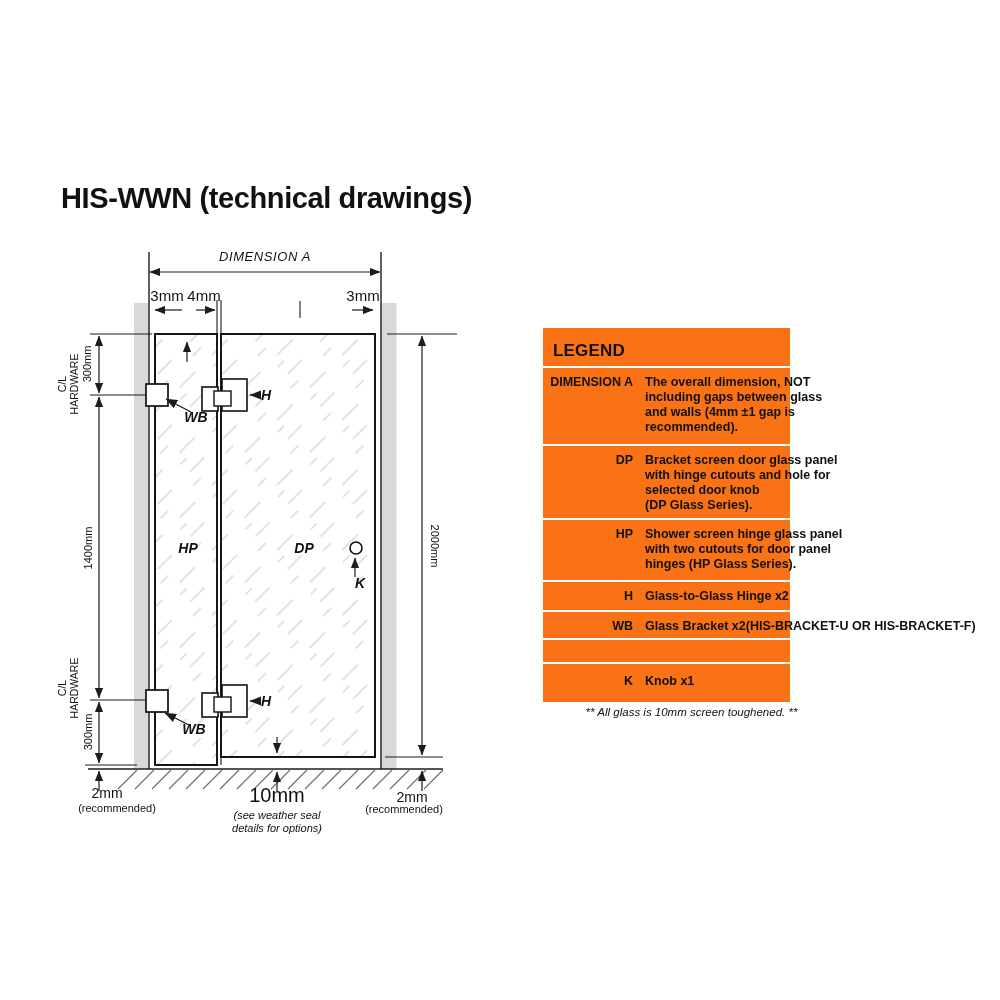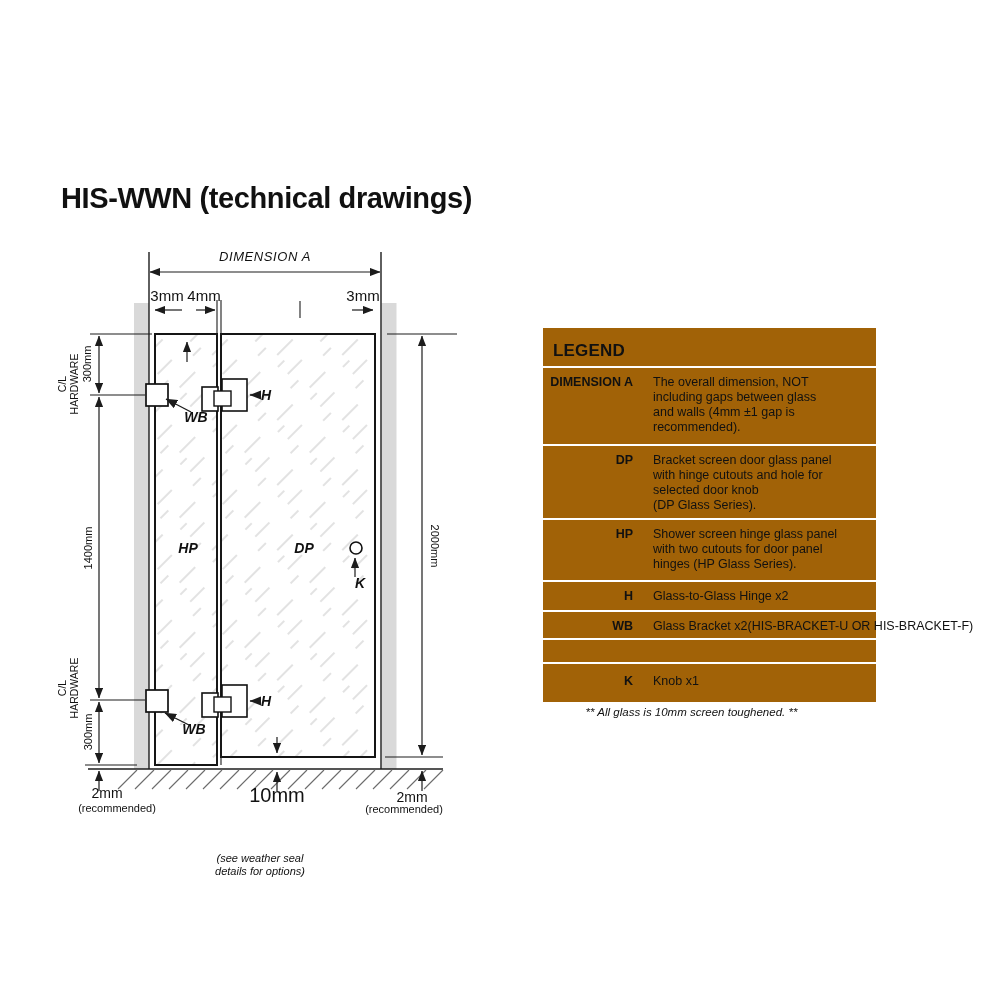--- a/index.html
+++ b/index.html
@@ -14,28 +14,28 @@
   .f13{font-size:15px;}
   .f11{font-size:11px;}
   .f10{font-size:10.5px;}
   .f14{font-size:14px;}
   .dima{font-size:13px;font-style:italic;letter-spacing:.6px;}
   .tag{font-size:14px;font-weight:bold;font-style:italic;}
   .it{font-style:italic;}
   .pre{white-space:pre-line;line-height:1.2;}
   .big10{font-size:20px;}
   
-  .legend{position:absolute;left:543px;top:328px;width:333px;background:#a16207;}
+  .legend{position:absolute;left:543px;top:328px;width:247px;background:#f97316;}
   .lg-head{height:38px;box-sizing:border-box;padding:13px 0 0 10px;font-size:17px;font-weight:bold;letter-spacing:.2px;}
   .lg-row{display:flex;border-top:2px solid #ffffff;padding-top:7px;box-sizing:border-box;}
   .lg-row.k{padding-top:10px;}
   .h78{min-height:78px}.h74{min-height:74px}.h62{min-height:62px}.h30{min-height:30px}
   .h28{min-height:28px}.h24{min-height:24px}.h40{min-height:40px}
   .lg-term{width:90px;min-width:90px;text-align:right;font-weight:bold;font-size:12.5px;}
-  .lg-desc{margin-left:20px;font-size:12.5px;line-height:15px;white-space:pre;}
+  .lg-desc{margin-left:12px;font-size:12.5px;line-height:15px;white-space:pre;font-weight:bold;}
   .lg-foot{position:absolute;left:543px;top:706px;width:297px;text-align:center;
            font-size:11.5px;font-style:italic;}
 </style>
 </head>
 <body>
 
 <div class="page">
 
   <div id="title">HIS-WWN (technical drawings)</div>
 
@@ -173,21 +173,21 @@
   <div class="lbl tag" style="left:304px;top:548px;">DP</div>
   <div class="lbl tag" style="left:266px;top:395px;">H</div>
   <div class="lbl tag" style="left:266px;top:701px;">H</div>
   <div class="lbl tag" style="left:196px;top:417px;">WB</div>
   <div class="lbl tag" style="left:194px;top:729px;">WB</div>
   <div class="lbl tag" style="left:360px;top:583px;">K</div>
 
   <div class="lbl f14" style="left:107px;top:793px;">2mm</div>
   <div class="lbl f11" style="left:117px;top:809px;">(recommended)</div>
   <div class="lbl big10" style="left:277px;top:795px;">10mm</div>
-  <div class="lbl f11 it pre" style="left:260px;top:822px;margin-top:43px;">(see weather seal
+  <div class="lbl f11 it pre" style="left:277px;top:822px;">(see weather seal
 details for options)</div>
   <div class="lbl f14" style="left:412px;top:797px;">2mm</div>
   <div class="lbl f11" style="left:404px;top:810px;">(recommended)</div>
 
   <div class="legend">
     <div class="lg-head">LEGEND</div>
     <div class="lg-row h78">
       <div class="lg-term">DIMENSION A</div>
       <div class="lg-desc">The overall dimension, NOT
 including gaps between glass

